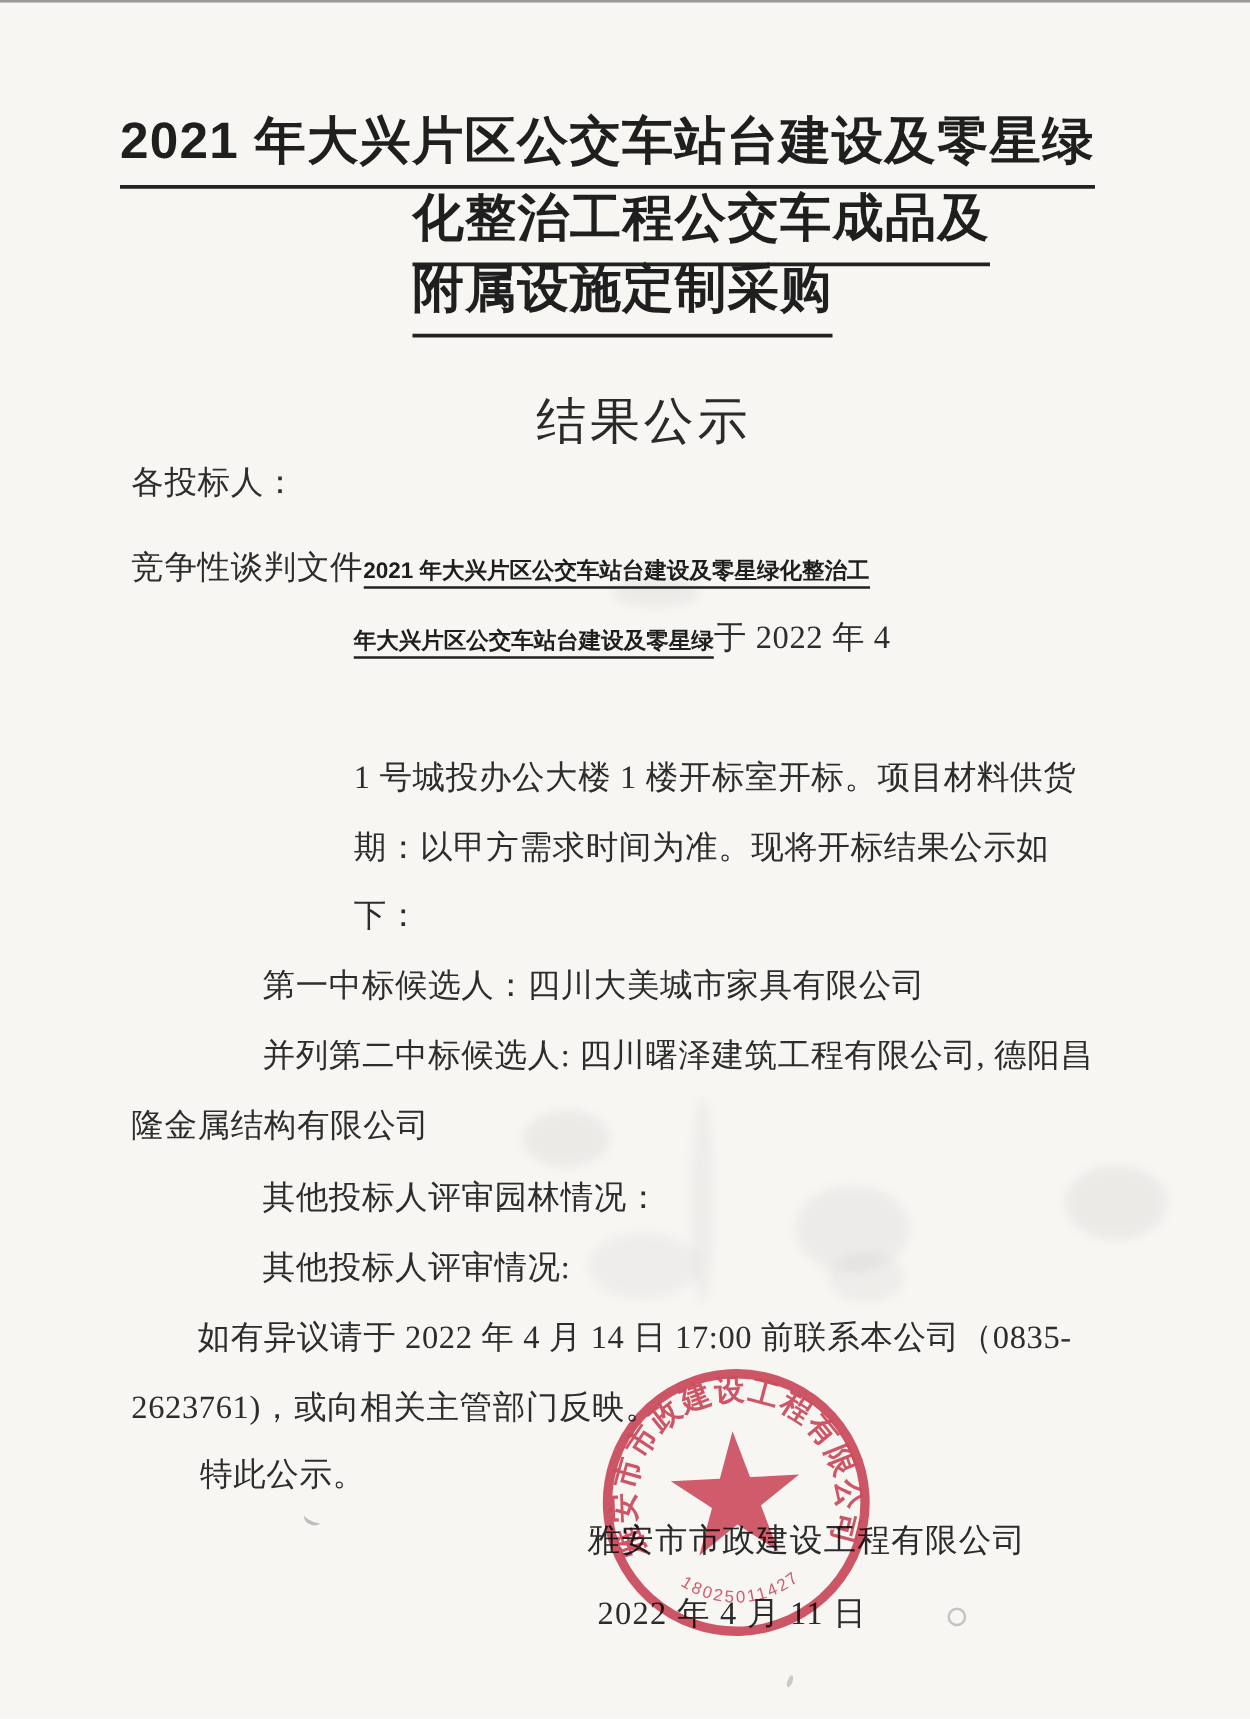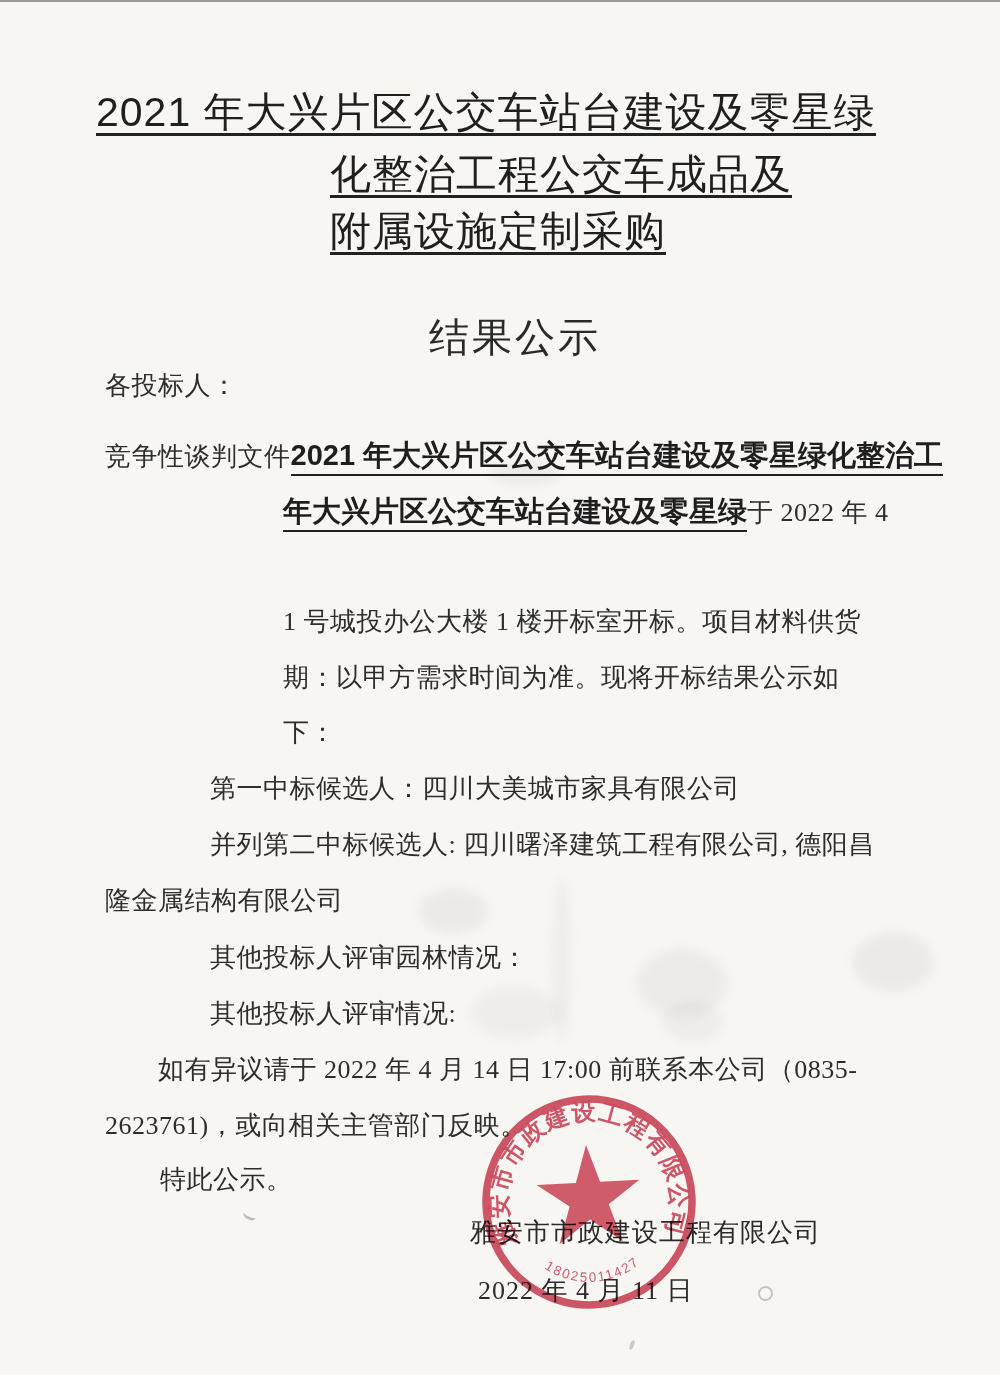--- a/index.html
+++ b/index.html
@@ -11,31 +11,31 @@
   }
   .page{position:absolute;inset:0;}
   
   .scan-topline{position:absolute;left:0;top:0;width:100%;height:2px;background:#4a4a4a;opacity:.55;}
   .noise{position:absolute;background:#8a8a8a;border-radius:50%;filter:blur(4px);}
   .mark{position:absolute;border-radius:50%;}
   
   .line{position:absolute;white-space:nowrap;line-height:1;}
   .title{
     font-family:"Liberation Sans","DejaVu Sans",sans-serif;
-    font-weight:normal;font-size:41px;letter-spacing:1px;color:#1f1f1f;
-    border-bottom:3px solid #222;padding-bottom:0;
+    font-weight:bold;font-size:41px;letter-spacing:1px;color:#1f1f1f;
+    border-bottom:3px solid #222;padding-bottom:15px;
   }
   .subtitle{
     font-family:"Liberation Sans","DejaVu Sans",sans-serif;
     font-weight:500;font-size:40px;letter-spacing:3px;color:#2a2a2a;margin-left:36px;
   }
   .body-text{font-size:26px;letter-spacing:0.5px;color:#2d2d2d;}
   .doc-bold{
     font-family:"Liberation Sans","DejaVu Sans",sans-serif;
-    font-weight:bold;font-size:29px;letter-spacing:0;color:#1e1e1e;
+    font-weight:bold;font-size:18px;letter-spacing:0;color:#1e1e1e;
     border-bottom:2.5px solid #222;padding-bottom:3px;text-align:center;
   }
   .sig{font-size:26px;letter-spacing:1px;}
   
   .stamp{
     position:absolute;left:474px;top:1087px;width:230px;height:230px;
     mix-blend-mode:multiply;opacity:.93;transform:rotate(-3deg);
   }
 </style>
 </head>

